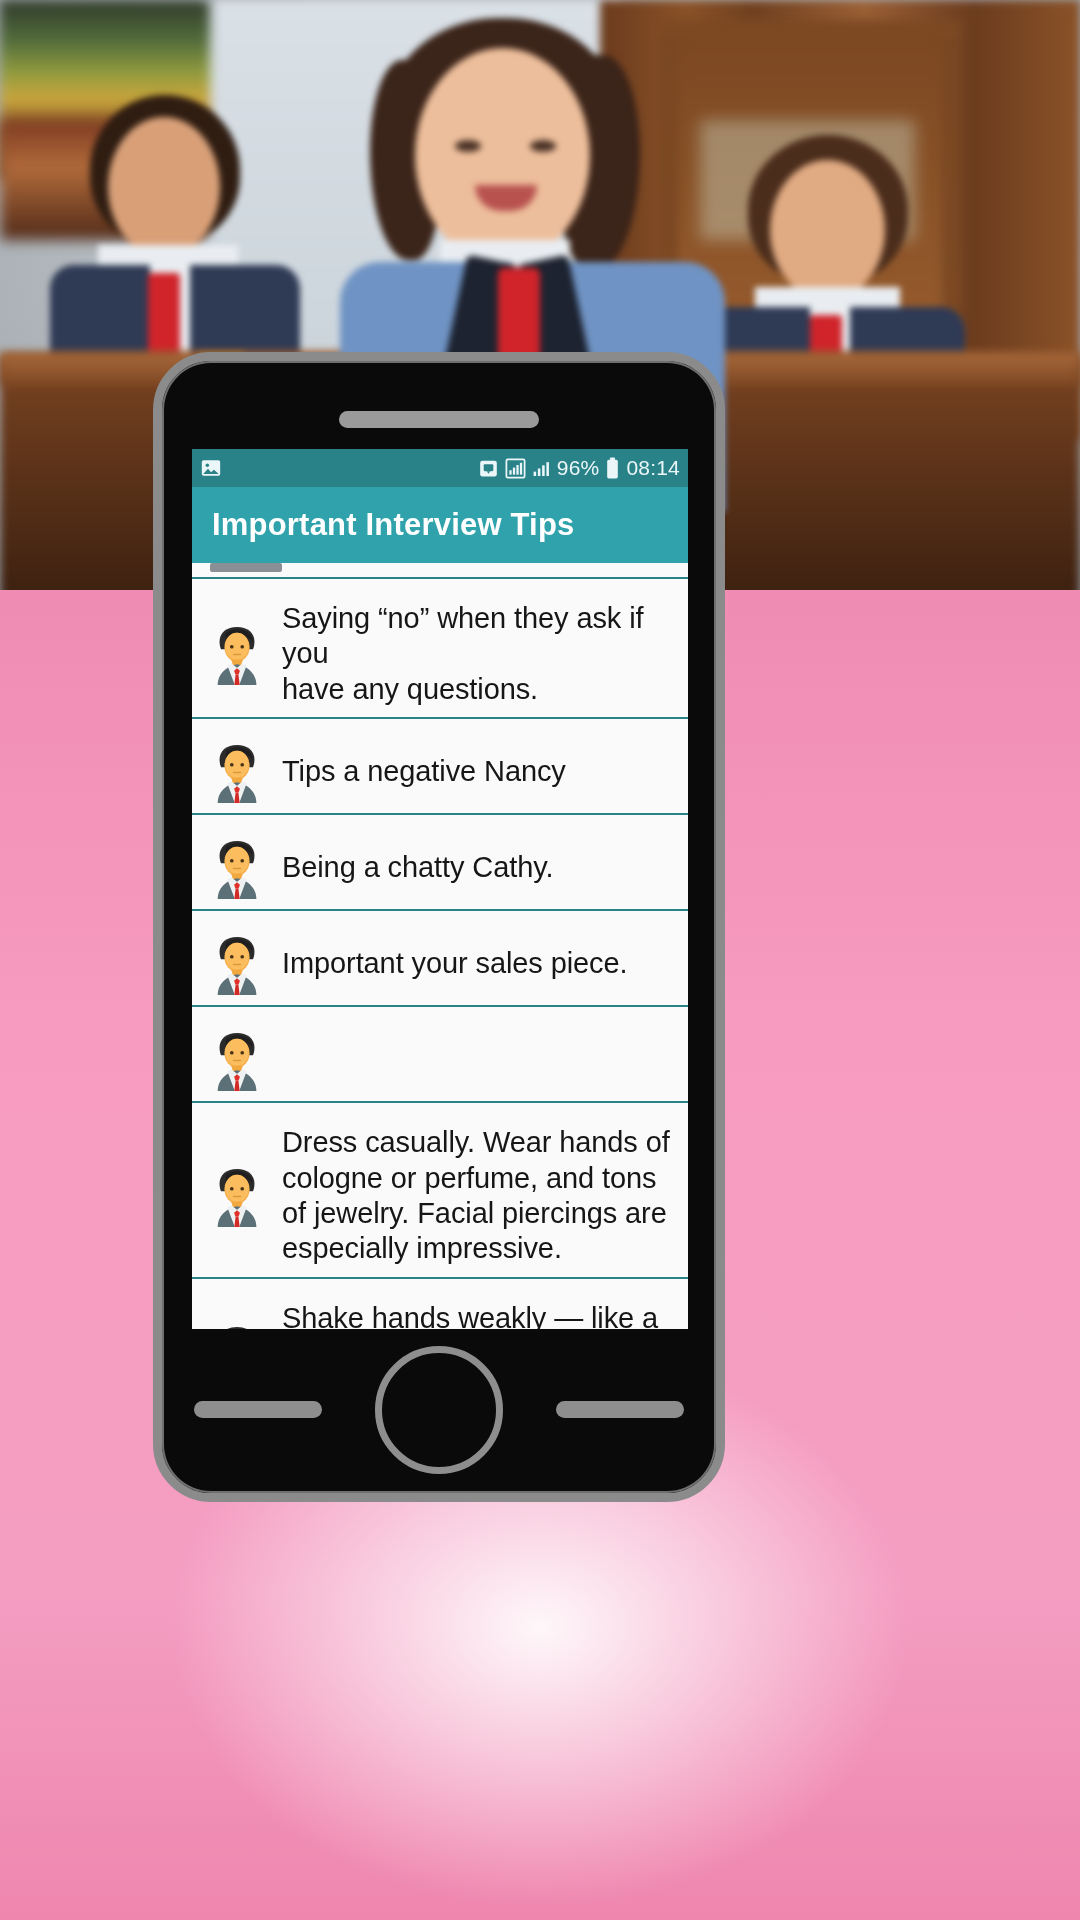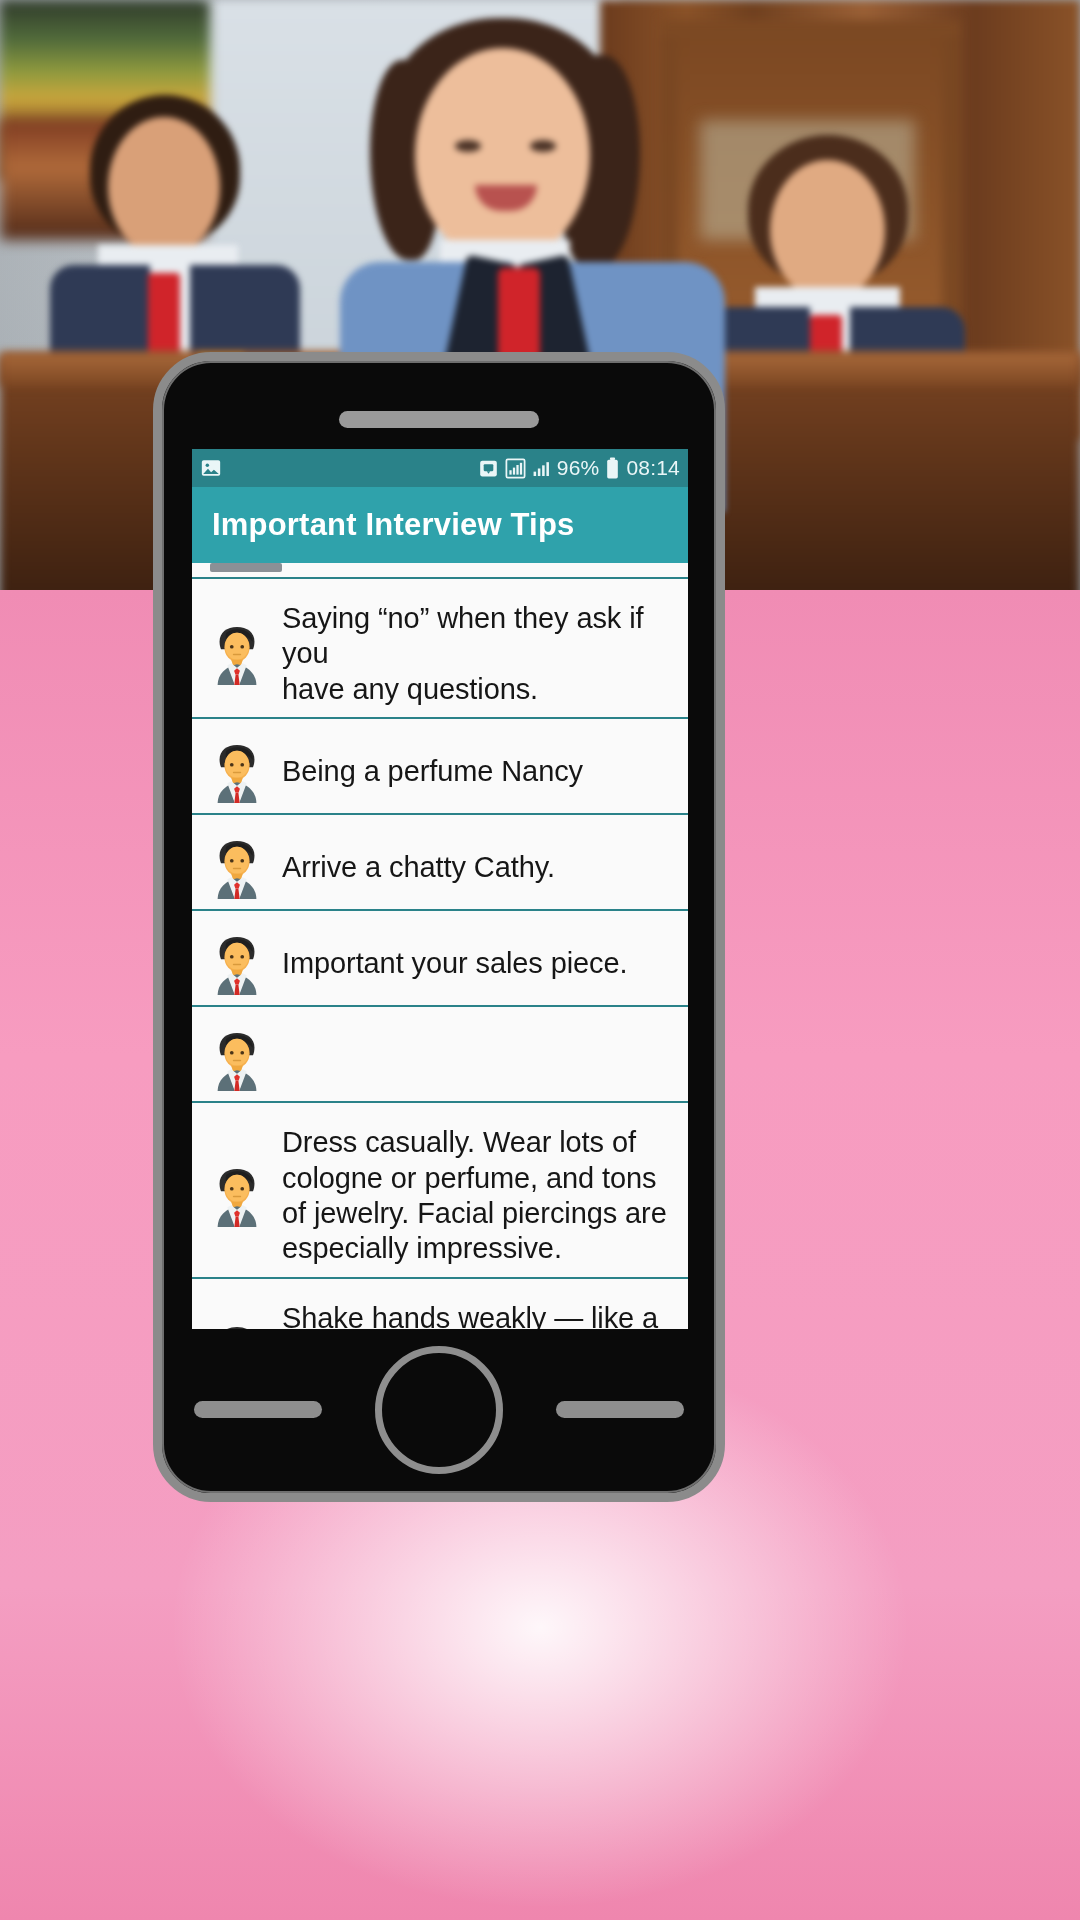--- a/index.html
+++ b/index.html
@@ -333,40 +333,40 @@
   <circle cx="26.6" cy="24.5" r="1.9" fill="#4a3418"></circle>
   <circle cx="37.4" cy="24.5" r="1.9" fill="#4a3418"></circle>
   <path d="M28.5 32.5h7" stroke="#d99a3c" stroke-width="1.6" stroke-linecap="round" fill="none"></path>
   <path d="M26 38h12l-2 6h-8z" fill="#f0a83f"></path>
   <path d="M12 64c0-11 8.5-19.5 20-21.5 11.5 2 20 10.5 20 21.5z" fill="#5c7078"></path>
   <path d="M26 41.5l6 5 6-5 4 2-7.5 20h-5l-7.5-20z" fill="#eef2f3"></path>
   <path d="M32 46.5l3.5-3 2.2 3.4-3.2 17h-5l-3.2-17 2.2-3.4z" fill="#eef2f3"></path>
   <path d="M32 46.8l3 2.6-1.4 4.1h-3.2l-1.4-4.1z" fill="#e0312b"></path>
   <path d="M30.5 53.8h3l1.3 10.2h-5.6z" fill="#d22a25"></path>
 </svg></span>
-          <div class="txt">Being a perfume Nancy</div>
-        </div>
-        <div class="row">
-          <span class="avatar">
-<svg viewBox="0 0 64 64" width="62" height="62">
-  <path d="M14 19c0-9.5 7.5-15 18-15s18 5.5 18 15c0 5-1.5 8-1.5 8H15.5S14 24 14 19z" fill="#2b2b2b"></path>
-  <path d="M21 10c6-5 18-5 24 1 2.5 2.5 3.2 5.4 3.2 8.6 0 0-4-6.6-14.2-6.6-7 0-11 3-13 6 0 0-1.5-6 0-9z" fill="#1f1f1f"></path>
-  <ellipse cx="32" cy="25" rx="13" ry="15" fill="#f6b04e"></ellipse>
-  <ellipse cx="32" cy="24" rx="12.2" ry="14" fill="#fbbd5e"></ellipse>
-  <circle cx="26.6" cy="24.5" r="1.9" fill="#4a3418"></circle>
-  <circle cx="37.4" cy="24.5" r="1.9" fill="#4a3418"></circle>
-  <path d="M28.5 32.5h7" stroke="#d99a3c" stroke-width="1.6" stroke-linecap="round" fill="none"></path>
-  <path d="M26 38h12l-2 6h-8z" fill="#f0a83f"></path>
-  <path d="M12 64c0-11 8.5-19.5 20-21.5 11.5 2 20 10.5 20 21.5z" fill="#5c7078"></path>
-  <path d="M26 41.5l6 5 6-5 4 2-7.5 20h-5l-7.5-20z" fill="#eef2f3"></path>
-  <path d="M32 46.5l3.5-3 2.2 3.4-3.2 17h-5l-3.2-17 2.2-3.4z" fill="#eef2f3"></path>
-  <path d="M32 46.8l3 2.6-1.4 4.1h-3.2l-1.4-4.1z" fill="#e0312b"></path>
-  <path d="M30.5 53.8h3l1.3 10.2h-5.6z" fill="#d22a25"></path>
-</svg></span>
-          <div class="txt">Arrive a chatty Cathy.</div>
+          <div class="txt">Tips a negative Nancy</div>
+        </div>
+        <div class="row">
+          <span class="avatar">
+<svg viewBox="0 0 64 64" width="62" height="62">
+  <path d="M14 19c0-9.5 7.5-15 18-15s18 5.5 18 15c0 5-1.5 8-1.5 8H15.5S14 24 14 19z" fill="#2b2b2b"></path>
+  <path d="M21 10c6-5 18-5 24 1 2.5 2.5 3.2 5.4 3.2 8.6 0 0-4-6.6-14.2-6.6-7 0-11 3-13 6 0 0-1.5-6 0-9z" fill="#1f1f1f"></path>
+  <ellipse cx="32" cy="25" rx="13" ry="15" fill="#f6b04e"></ellipse>
+  <ellipse cx="32" cy="24" rx="12.2" ry="14" fill="#fbbd5e"></ellipse>
+  <circle cx="26.6" cy="24.5" r="1.9" fill="#4a3418"></circle>
+  <circle cx="37.4" cy="24.5" r="1.9" fill="#4a3418"></circle>
+  <path d="M28.5 32.5h7" stroke="#d99a3c" stroke-width="1.6" stroke-linecap="round" fill="none"></path>
+  <path d="M26 38h12l-2 6h-8z" fill="#f0a83f"></path>
+  <path d="M12 64c0-11 8.5-19.5 20-21.5 11.5 2 20 10.5 20 21.5z" fill="#5c7078"></path>
+  <path d="M26 41.5l6 5 6-5 4 2-7.5 20h-5l-7.5-20z" fill="#eef2f3"></path>
+  <path d="M32 46.5l3.5-3 2.2 3.4-3.2 17h-5l-3.2-17 2.2-3.4z" fill="#eef2f3"></path>
+  <path d="M32 46.8l3 2.6-1.4 4.1h-3.2l-1.4-4.1z" fill="#e0312b"></path>
+  <path d="M30.5 53.8h3l1.3 10.2h-5.6z" fill="#d22a25"></path>
+</svg></span>
+          <div class="txt">Being a chatty Cathy.</div>
         </div>
         <div class="row">
           <span class="avatar">
 <svg viewBox="0 0 64 64" width="62" height="62">
   <path d="M14 19c0-9.5 7.5-15 18-15s18 5.5 18 15c0 5-1.5 8-1.5 8H15.5S14 24 14 19z" fill="#2b2b2b"></path>
   <path d="M21 10c6-5 18-5 24 1 2.5 2.5 3.2 5.4 3.2 8.6 0 0-4-6.6-14.2-6.6-7 0-11 3-13 6 0 0-1.5-6 0-9z" fill="#1f1f1f"></path>
   <ellipse cx="32" cy="25" rx="13" ry="15" fill="#f6b04e"></ellipse>
   <ellipse cx="32" cy="24" rx="12.2" ry="14" fill="#fbbd5e"></ellipse>
   <circle cx="26.6" cy="24.5" r="1.9" fill="#4a3418"></circle>
   <circle cx="37.4" cy="24.5" r="1.9" fill="#4a3418"></circle>
@@ -408,21 +408,21 @@
   <circle cx="26.6" cy="24.5" r="1.9" fill="#4a3418"></circle>
   <circle cx="37.4" cy="24.5" r="1.9" fill="#4a3418"></circle>
   <path d="M28.5 32.5h7" stroke="#d99a3c" stroke-width="1.6" stroke-linecap="round" fill="none"></path>
   <path d="M26 38h12l-2 6h-8z" fill="#f0a83f"></path>
   <path d="M12 64c0-11 8.5-19.5 20-21.5 11.5 2 20 10.5 20 21.5z" fill="#5c7078"></path>
   <path d="M26 41.5l6 5 6-5 4 2-7.5 20h-5l-7.5-20z" fill="#eef2f3"></path>
   <path d="M32 46.5l3.5-3 2.2 3.4-3.2 17h-5l-3.2-17 2.2-3.4z" fill="#eef2f3"></path>
   <path d="M32 46.8l3 2.6-1.4 4.1h-3.2l-1.4-4.1z" fill="#e0312b"></path>
   <path d="M30.5 53.8h3l1.3 10.2h-5.6z" fill="#d22a25"></path>
 </svg></span>
-          <div class="txt">Dress casually. Wear lots of
+          <div class="txt">Dress casually. Wear hands of
 cologne or perfume, and tons
 of jewelry. Facial piercings are
 especially impressive.</div>
         </div>
         <div class="row">
           <span class="avatar">
 <svg viewBox="0 0 64 64" width="62" height="62">
   <path d="M14 19c0-9.5 7.5-15 18-15s18 5.5 18 15c0 5-1.5 8-1.5 8H15.5S14 24 14 19z" fill="#2b2b2b"></path>
   <path d="M21 10c6-5 18-5 24 1 2.5 2.5 3.2 5.4 3.2 8.6 0 0-4-6.6-14.2-6.6-7 0-11 3-13 6 0 0-1.5-6 0-9z" fill="#1f1f1f"></path>
   <ellipse cx="32" cy="25" rx="13" ry="15" fill="#f6b04e"></ellipse>

